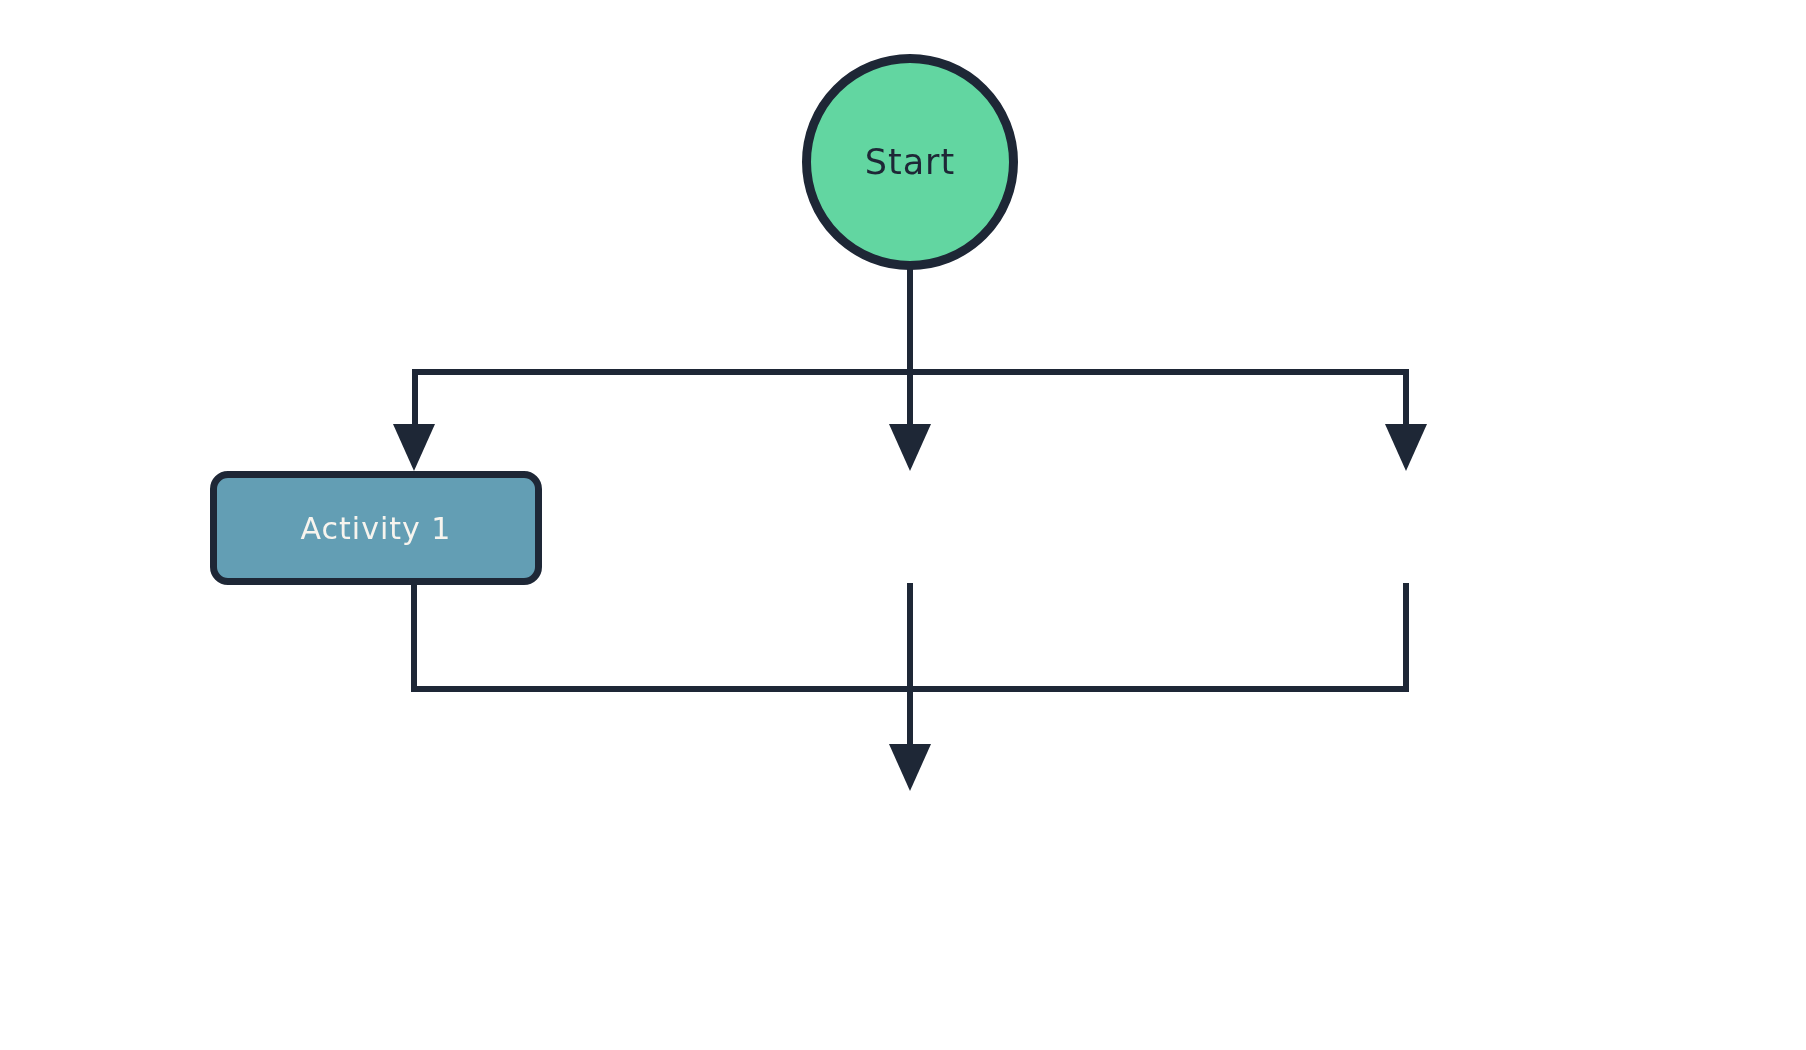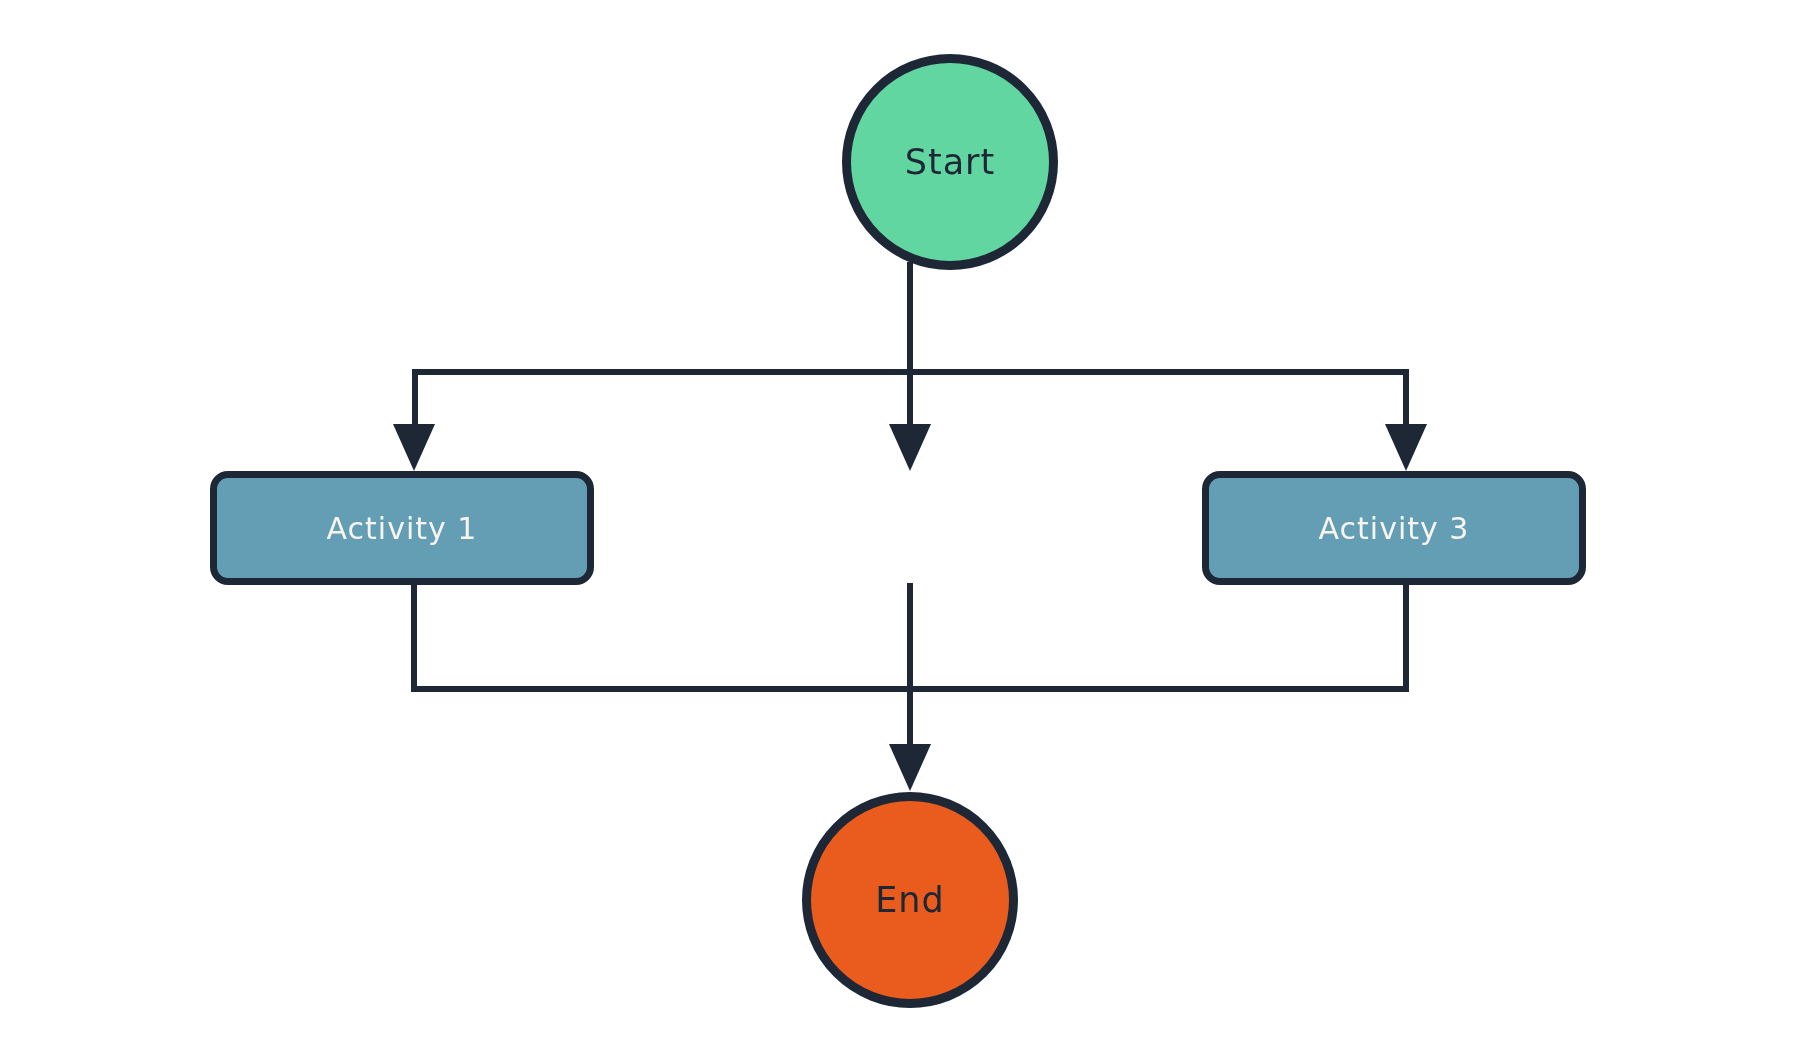--- a/index.html
+++ b/index.html
@@ -49,21 +49,21 @@
     color: var(--terminal-text-color, #1e2736);
     font-size: 35px;
     letter-spacing: 1px;
   }
   .circle-node.start { background: var(--start-fill, #62d6a1); }
   .circle-node.end   { background: var(--end-fill, #ea5c1d); }
 
   
   .box-node {
     position: absolute;
-    width: 384px;
+    width: 332px;
     height: 114px;
     top: 471px;
     background: var(--activity-fill, #639eb4);
     border: 7px solid var(--line-color, #1e2736);
     border-radius: 18px;
     display: flex;
     align-items: center;
     justify-content: center;
     color: var(--activity-text-color, #f7f4ee);
     font-size: 30px;
@@ -88,30 +88,24 @@
 
   <div class="vline" style="left:411px; top:583px; height:109px;"></div>
   <div class="vline" style="left:907px; top:583px; height:109px;"></div>
   <div class="vline" style="left:1403px; top:583px; height:109px;"></div>
 
   <div class="hline" style="left:411px; top:686px; width:998px;"></div>
 
   <div class="vline" style="left:907px; top:686px; height:58px;"></div>
   <div class="arrow-down" style="left:889px; top:744px;"></div>
 
-  <div class="circle-node start" style="left:842px; top:54px;">
+  <div class="circle-node start" style="left:802px; top:54px;">
     <span>Start</span>
   </div>
 
   <div class="box-node" style="left:210px;">
     <span>Activity 1</span>
   </div>
 
 
-  <div class="box-node" style="left:1202px;">
-    <span>Activity 3</span>
-  </div>
 
-  <div class="circle-node end" style="left:802px; top:792px;">
-    <span>End</span>
-  </div>
 
 </div>
 
 </body></html>

